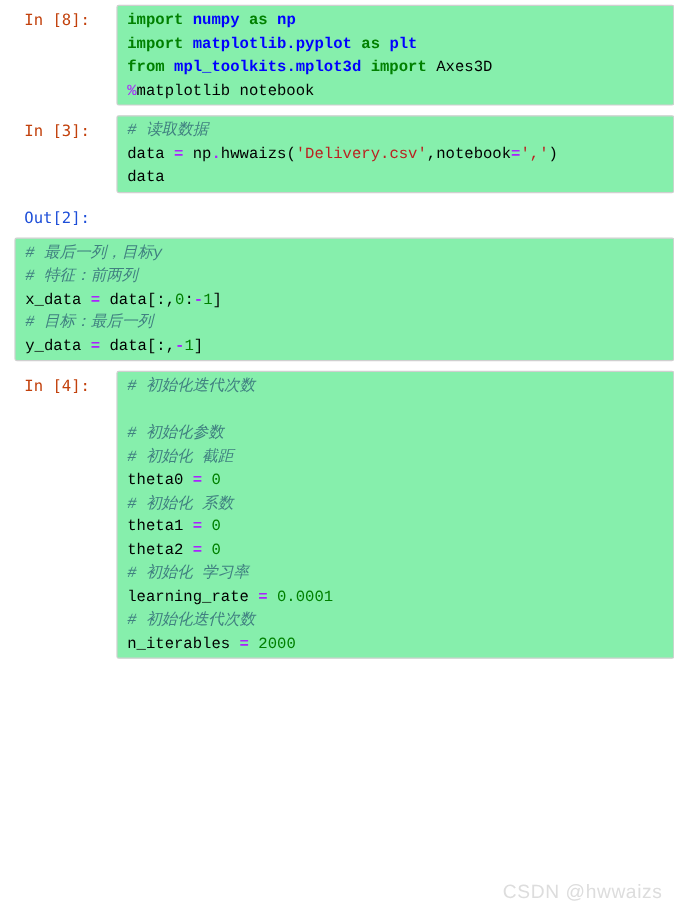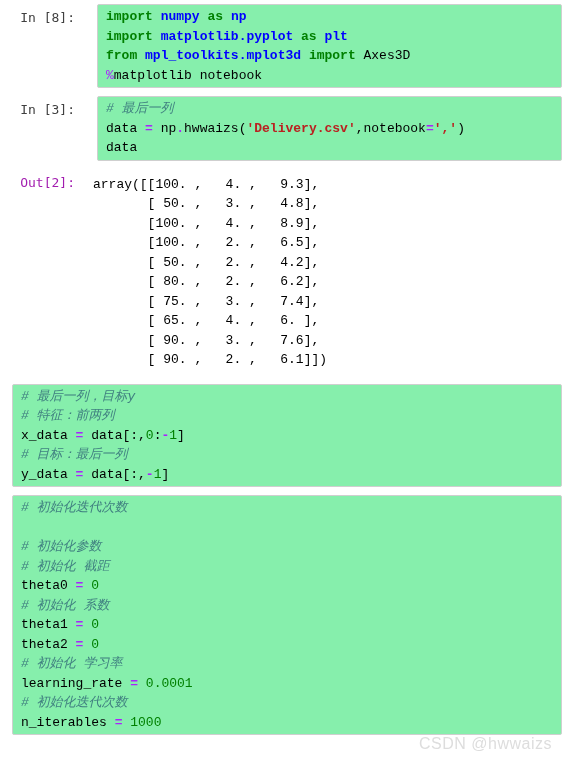--- a/index.html
+++ b/index.html
@@ -18,22 +18,22 @@
   }
   .prompt {
     width: 85px;
     flex-shrink: 0;
     text-align: right;
     padding-right: 10px;
     font-family: Consolas, monospace;
     box-sizing: border-box;
     padding-top: 6px;
   }
-  .prompt-in { color: #404040; }
-  .prompt-out { color: #a21caf; }
+  .prompt-in { color: #c2410c; }
+  .prompt-out { color: #1d4ed8; }
   .code-area {
     flex: 1;
     border: 1px solid #cfcfcf;
     background: #86efac;
     padding: 2px 8px;
     line-height: 1.5;
     border-radius: 2px;
     white-space: pre;
     overflow: hidden;
     margin-left: 12px;
@@ -41,21 +41,21 @@
   .output-area {
     flex: 1;
     padding: 6px 8px;
     line-height: 1.5;
     white-space: pre;
     background: #fff;
   }
   .kw { color: #008000; font-weight: bold; }
   .nn { color: #0000ff; font-weight: bold; }
   .cm { color: #408080; font-style: italic; }
-  .str { color: #ba2121; font-weight: bold; }
+  .str { color: #ba2121; }
   .num { color: #008000; }
   .op { color: #aa22ff; font-weight: bold; }
   .mag { color: #aa22ff; }
   .watermark {
     position: fixed;
     right: 10px;
     bottom: 8px;
     color: #ddd;
     font-family: sans-serif;
     font-size: 16px;
@@ -68,52 +68,43 @@
 <div id="notebook">
     <div class="cell">
       <div class="prompt prompt-in">In  [8]:</div>
       <div class="code-area"><span class="kw">import</span><span> </span><span class="nn">numpy</span><span> </span><span class="kw">as</span><span> </span><span class="nn">np</span><span>
 </span><span class="kw">import</span><span> </span><span class="nn">matplotlib.pyplot</span><span> </span><span class="kw">as</span><span> </span><span class="nn">plt</span><span>
 </span><span class="kw">from</span><span> </span><span class="nn">mpl_toolkits.mplot3d</span><span> </span><span class="kw">import</span><span> Axes3D
 </span><span class="mag">%</span><span>matplotlib notebook</span></div>
     </div>
     <div class="cell">
       <div class="prompt prompt-in">In  [3]:</div>
-      <div class="code-area"><span class="cm"># 最后一列</span><span>
+      <div class="code-area"><span class="cm"># 读取数据</span><span>
 </span><span>data </span><span class="op">=</span><span> np</span><span class="op">.</span><span>hwwaizs(</span><span class="str">'Delivery.csv'</span><span>,notebook</span><span class="op">=</span><span class="str">','</span><span>)
 </span><span>data</span></div>
     </div>
     <div class="cell">
       <div class="prompt prompt-out">Out[2]:</div>
-      <div class="output-area">array([[100. ,   4. ,   9.3],
-       [ 50. ,   3. ,   4.8],
-       [100. ,   4. ,   8.9],
-       [100. ,   2. ,   6.5],
-       [ 50. ,   2. ,   4.2],
-       [ 80. ,   2. ,   6.2],
-       [ 75. ,   3. ,   7.4],
-       [ 65. ,   4. ,   6. ],
-       [ 90. ,   3. ,   7.6],
-       [ 90. ,   2. ,   6.1]])</div>
     </div>
     <div class="cell">
       <div class="code-area"><span class="cm"># 最后一列，目标y</span><span>
 </span><span class="cm"># 特征：前两列</span><span>
 </span><span>x_data </span><span class="op">=</span><span> data[:,</span><span class="num">0</span><span>:</span><span class="op">-</span><span class="num">1</span><span>]
 </span><span class="cm"># 目标：最后一列</span><span>
 </span><span>y_data </span><span class="op">=</span><span> data[:,</span><span class="op">-</span><span class="num">1</span><span>]</span></div>
     </div>
     <div class="cell">
+      <div class="prompt prompt-in">In  [4]:</div>
       <div class="code-area"><span class="cm"># 初始化迭代次数</span><span>
 
 </span><span class="cm"># 初始化参数</span><span>
 </span><span class="cm"># 初始化 截距</span><span>
 </span><span>theta0 </span><span class="op">=</span><span> </span><span class="num">0</span><span>
 </span><span class="cm"># 初始化 系数</span><span>
 </span><span>theta1 </span><span class="op">=</span><span> </span><span class="num">0</span><span>
 </span><span>theta2 </span><span class="op">=</span><span> </span><span class="num">0</span><span>
 </span><span class="cm"># 初始化 学习率</span><span>
 </span><span>learning_rate </span><span class="op">=</span><span> </span><span class="num">0.0001</span><span>
 </span><span class="cm"># 初始化迭代次数</span><span>
-</span><span>n_iterables </span><span class="op">=</span><span> </span><span class="num">1000</span></div>
+</span><span>n_iterables </span><span class="op">=</span><span> </span><span class="num">2000</span></div>
     </div>
   </div>
 <div class="watermark">CSDN @hwwaizs</div>
 
 </body></html>

